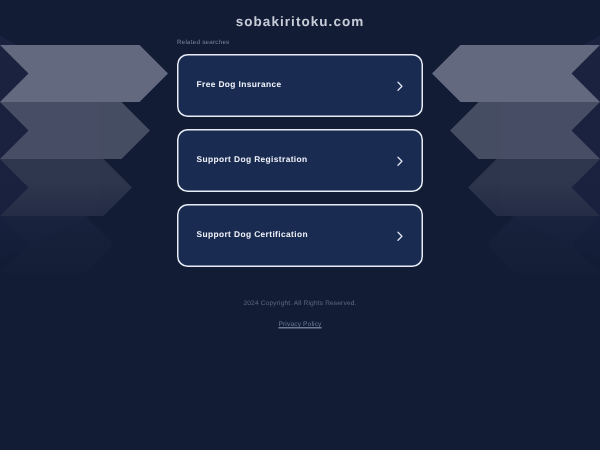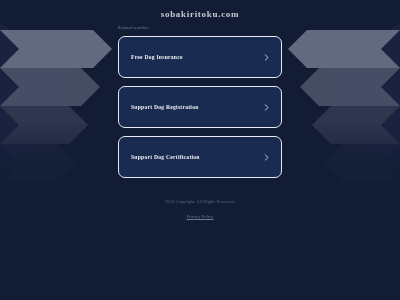--- a/index.html
+++ b/index.html
@@ -83,21 +83,20 @@
     width: 400px; height: 90px;
     background: linear-gradient(to bottom, rgba(18,28,53,0) 0%, rgba(18,28,53,.65) 45%, #121c35 100%);
   }
 
   
   #content {
     position: relative;
     z-index: 2;
     width: 400px;
     height: 260px;
-    font-family: Liberation Serif, serif;
   }
 
   .site-title {
     position: absolute;
     top: 9px;
     left: 0;
     width: 400px;
     text-align: center;
     font-size: 9px;
     font-weight: 700;

